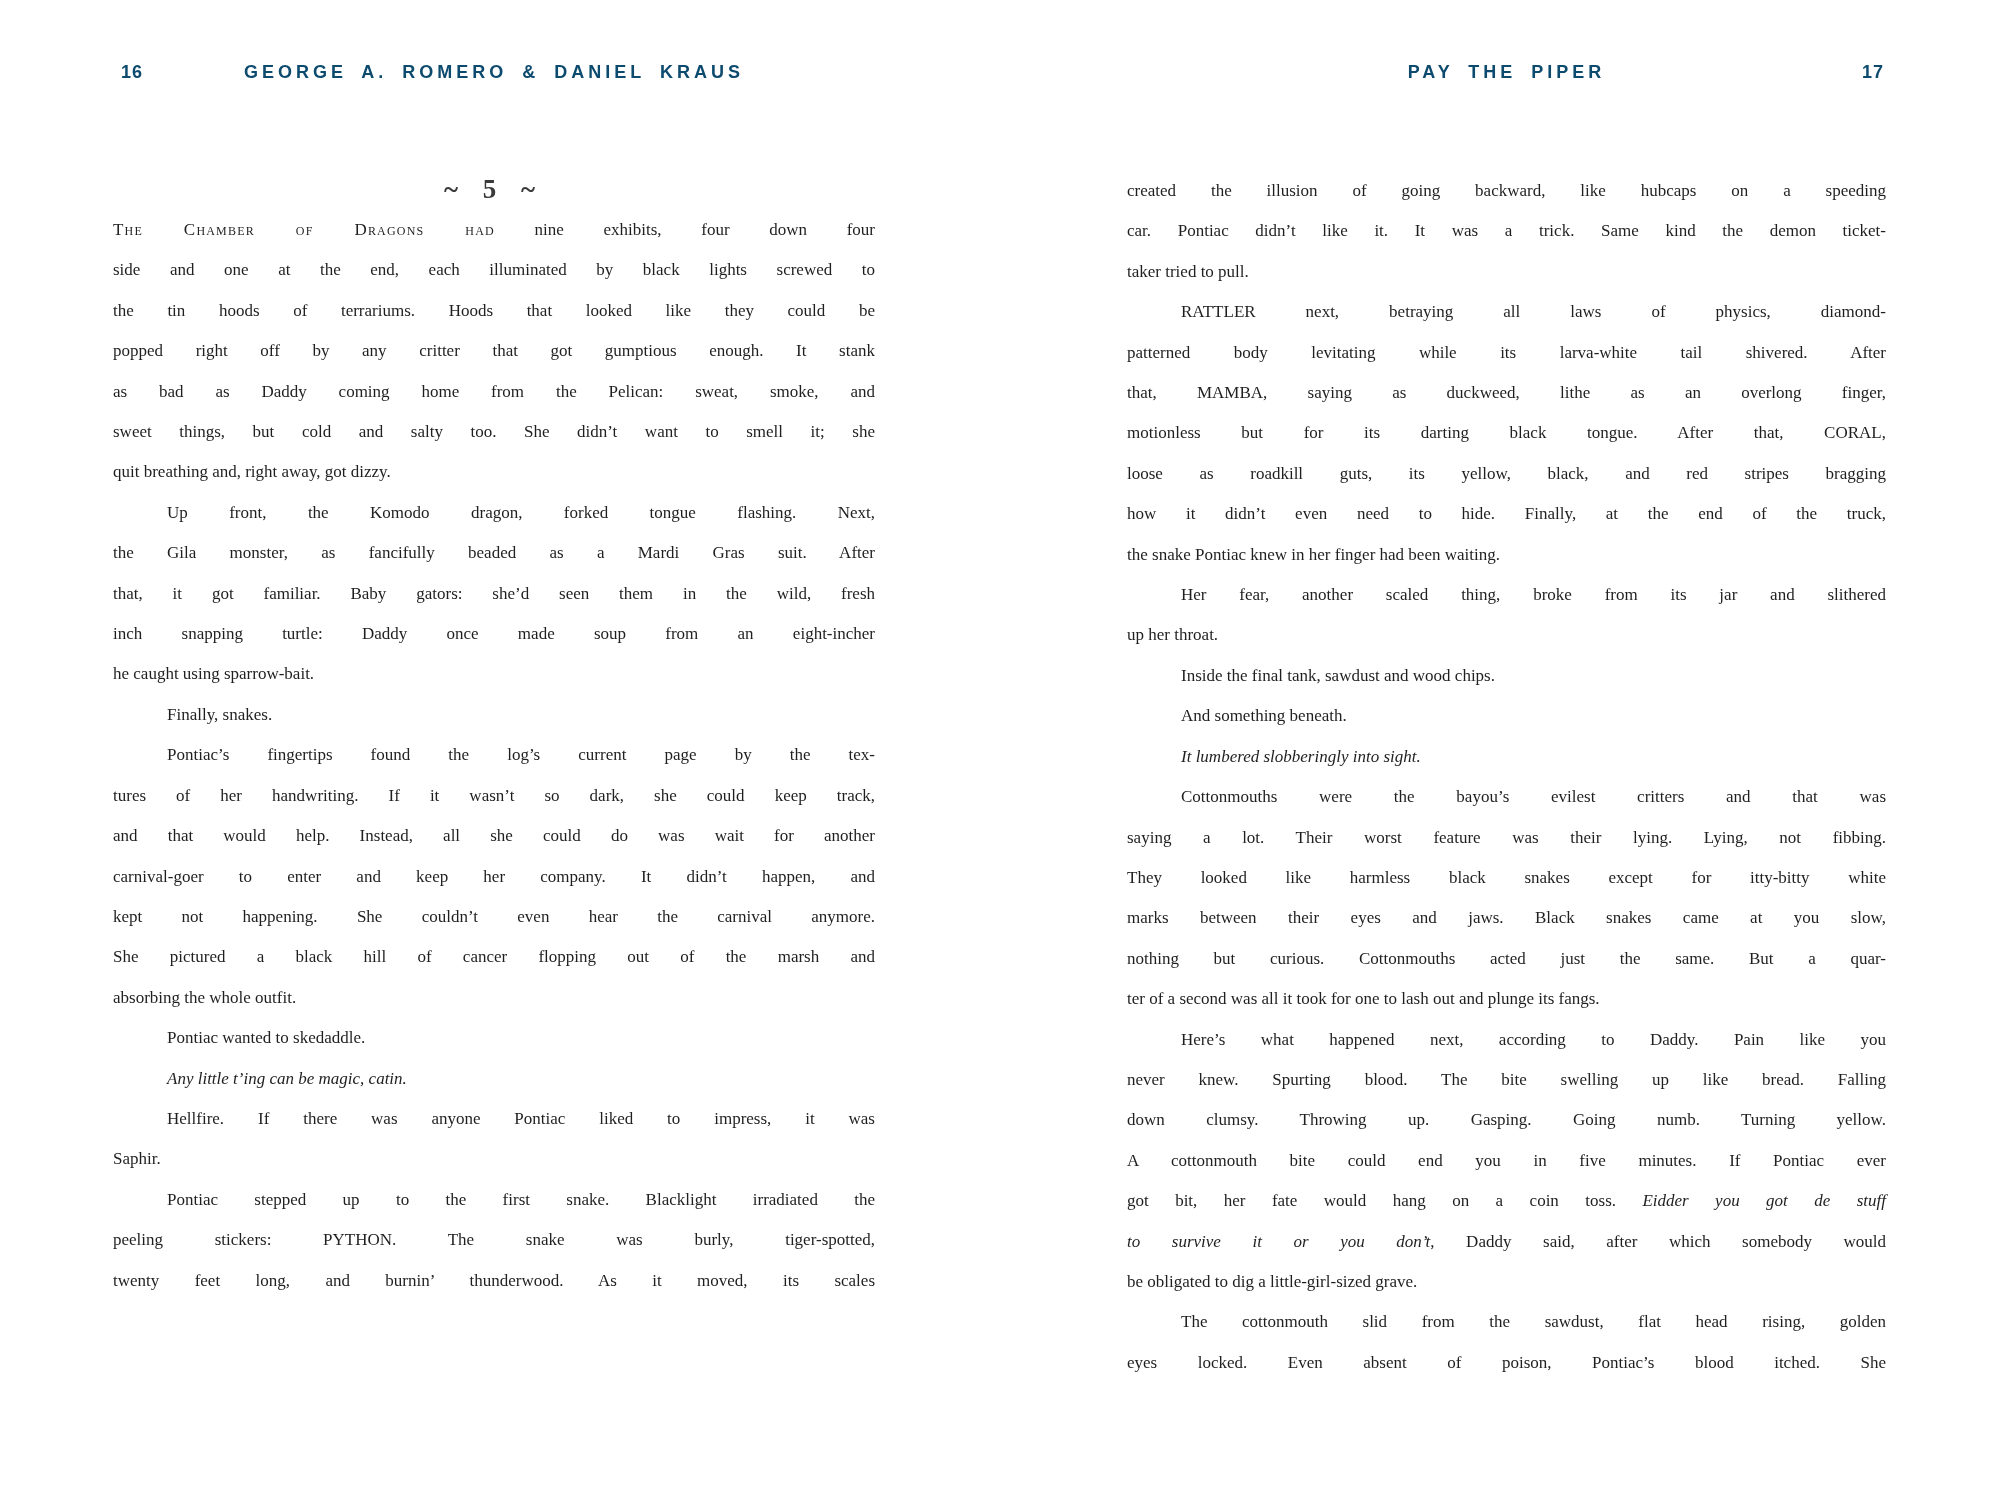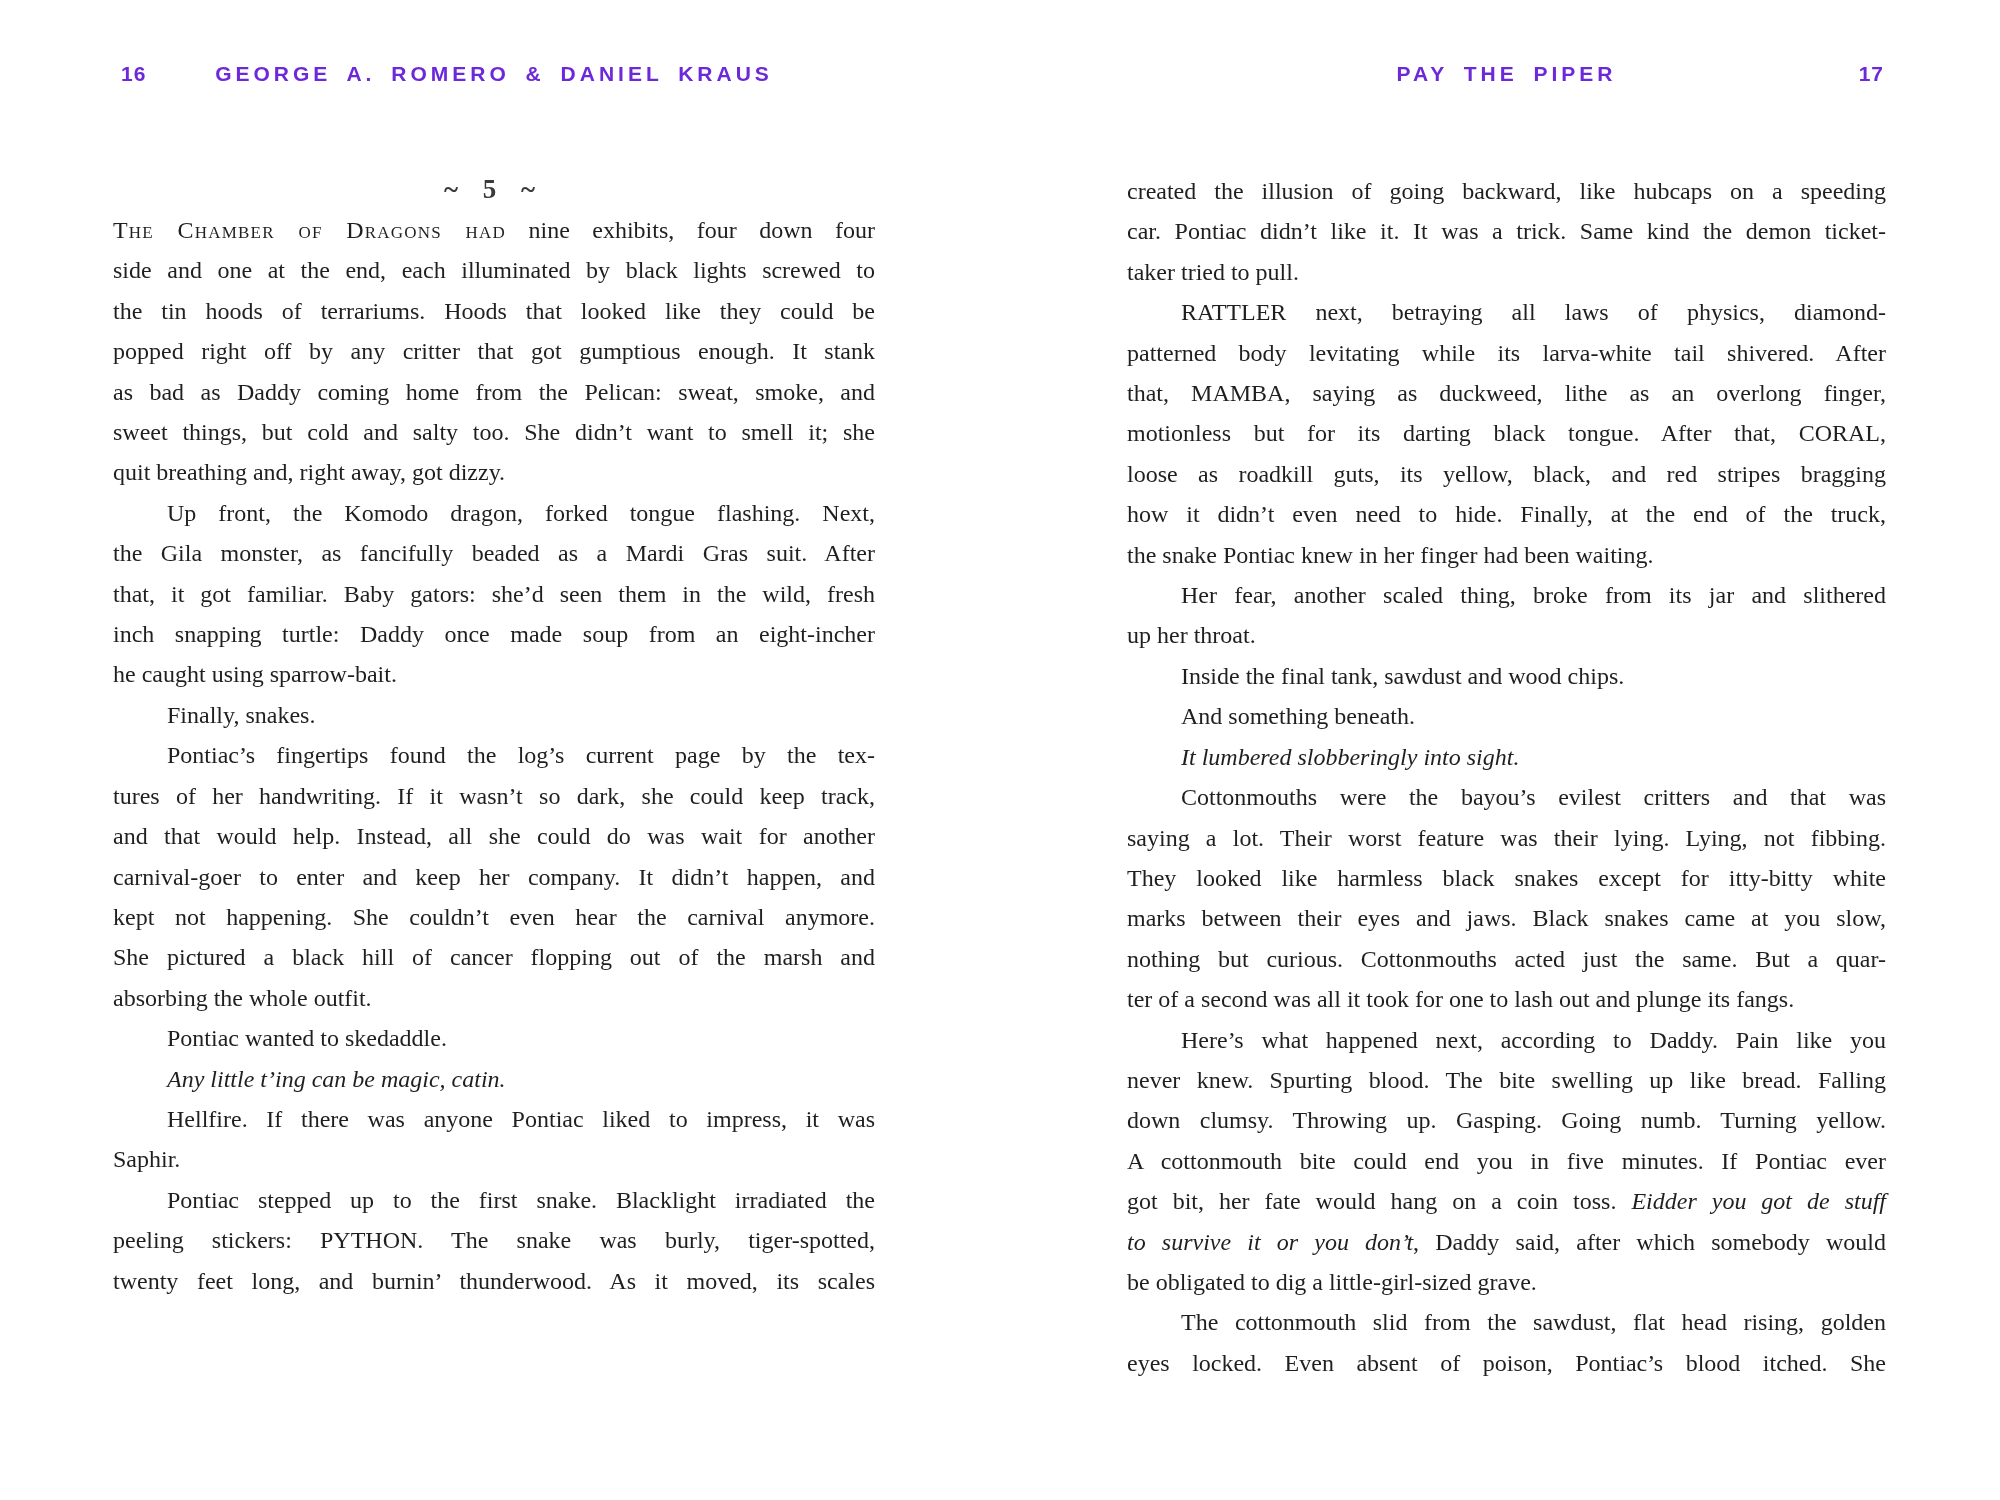--- a/index.html
+++ b/index.html
@@ -4,36 +4,36 @@
 <style>
   html,body { margin:0; padding:0; background:#ffffff; }
   .spread {
     position:relative; width:2000px; height:1500px; background:#ffffff;
     font-family:"Liberation Serif","DejaVu Serif",serif; color:#1f1f1f;
     overflow:hidden;
   }
   .running-header {
     position:absolute; top:62px; height:22px;
     font-family:"Liberation Sans","DejaVu Sans",sans-serif;
-    font-weight:bold; font-size:21px; letter-spacing:4px; word-spacing:6px;
-    color:#6d28d9; text-align:center;
+    font-weight:bold; font-size:18px; letter-spacing:4px; word-spacing:6px;
+    color:#0c4a6e; text-align:center;
   }
   .running-header .pagenum { position:absolute; top:0; letter-spacing:1px; }
   .header-left  { left:113px; width:762px; }
   .header-right { left:1127px; width:759px; }
   .header-left .pagenum  { left:8px; }
   .header-right .pagenum { right:2px;margin-left:24px; }
 
   .chapter-heading {
     position:absolute; left:113px; width:762px; top:174px;
     text-align:center; font-weight:bold; font-size:27px;
     letter-spacing:9px; color:#3a3a3a;
   }
 
-  .page-body { position:absolute; font-size:24px; line-height:40.4px; }
+  .page-body { position:absolute; font-size:17px; line-height:40.4px; }
   .left-body  { left:113px; top:210px; width:762px; }
   .right-body { left:1127px; top:171px; width:759px; }
 
   .line { text-align:justify; text-align-last:justify; white-space:nowrap; }
   .line.last { text-align-last:left; }
   .line.indent { padding-left:54px; }
   .i  { font-style:italic;margin-top:32px; }
   .sc { font-variant:small-caps; letter-spacing:1.2px; }
 </style>
 </head>

